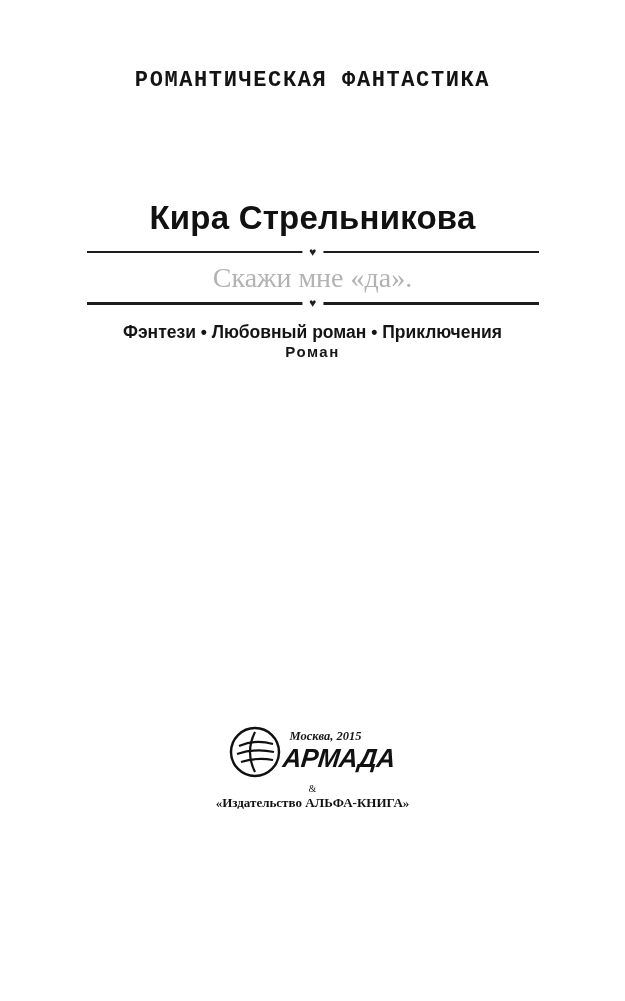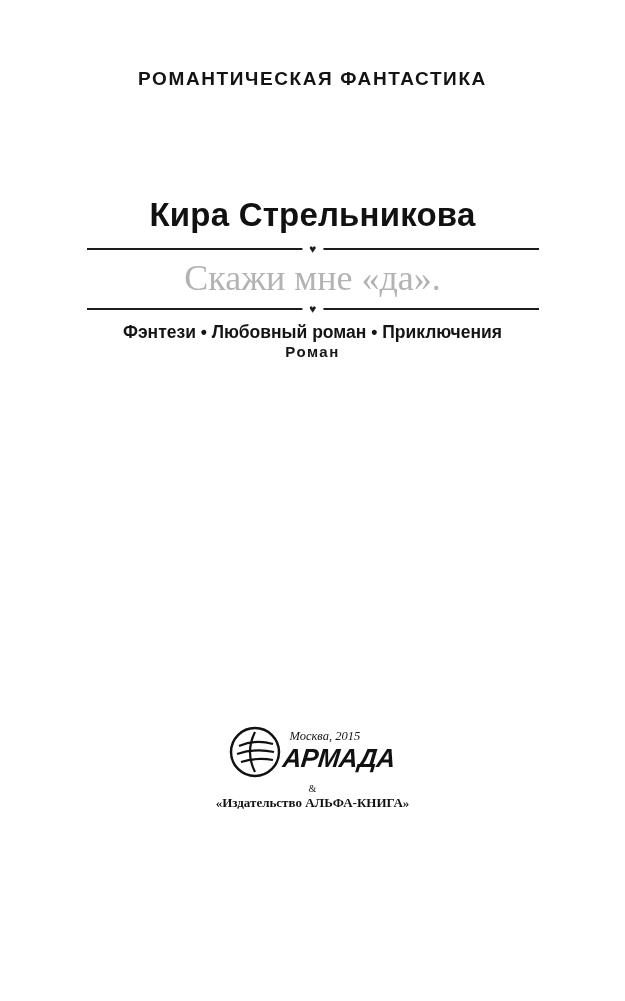--- a/index.html
+++ b/index.html
@@ -19,23 +19,23 @@
     position: absolute;
     inset: 0;
     display: flex;
     flex-direction: column;
     align-items: center;
   }
 
   
   .series {
     margin-top: 68px;
-    font-family: Liberation Sans, sans-serif;
-    font-weight: bold;
-    font-size: 19px;
+    font-family: Liberation Mono, monospace;
+    font-weight: bold;
+    font-size: 22px;
     letter-spacing: 1.6px;
     color: #141414;
     text-align: center;
     white-space: nowrap;
   }
 
   
   .author {
     margin-top: 106px;
     font-family: "Liberation Sans", sans-serif;
@@ -80,38 +80,38 @@
     line-height: 1;
     color: #1d1d1d;
   }
 
   .title-main {
     text-align: center;
     padding: 2px 0 2px 0;
   }
   .title-line1 {
     font-family: "Liberation Serif", serif;
-    font-size: 36px;
+    font-size: 28px;
     color: #b3b3b3;
     line-height: 1.05;
     white-space: nowrap;
   }
   .title-line2 {
     font-family: "Liberation Sans", sans-serif;
     font-weight: bold;
     font-size: 37px;
     color: #b8b8b8;
     line-height: 1.0;
     margin-top: -4px;
     white-space: nowrap;
   }
 
   
   .genres {
-    margin-top: 4px;
+    margin-top: 10px;
     font-family: "Liberation Sans", sans-serif;
     font-weight: bold;
     font-size: 17.5px;
     color: #141414;
     text-align: center;
     white-space: nowrap;
   }
 
   
   .form {
@@ -146,21 +146,21 @@
   }
   .pub-right {
     display: flex;
     flex-direction: column;
     align-items: flex-start;
     padding-top: 4px;
   }
   .pub-city {
     font-family: "Liberation Serif", serif;
     font-style: italic;
-    font-weight: normal;
+    font-weight: bold;
     font-size: 12.5px;
     color: #161616;
     margin-left: 6px;
     line-height: 1;
   }
   .pub-name {
     font-family: "Liberation Sans", sans-serif;
     font-weight: bold;
     font-style: italic;
     font-size: 26px;

